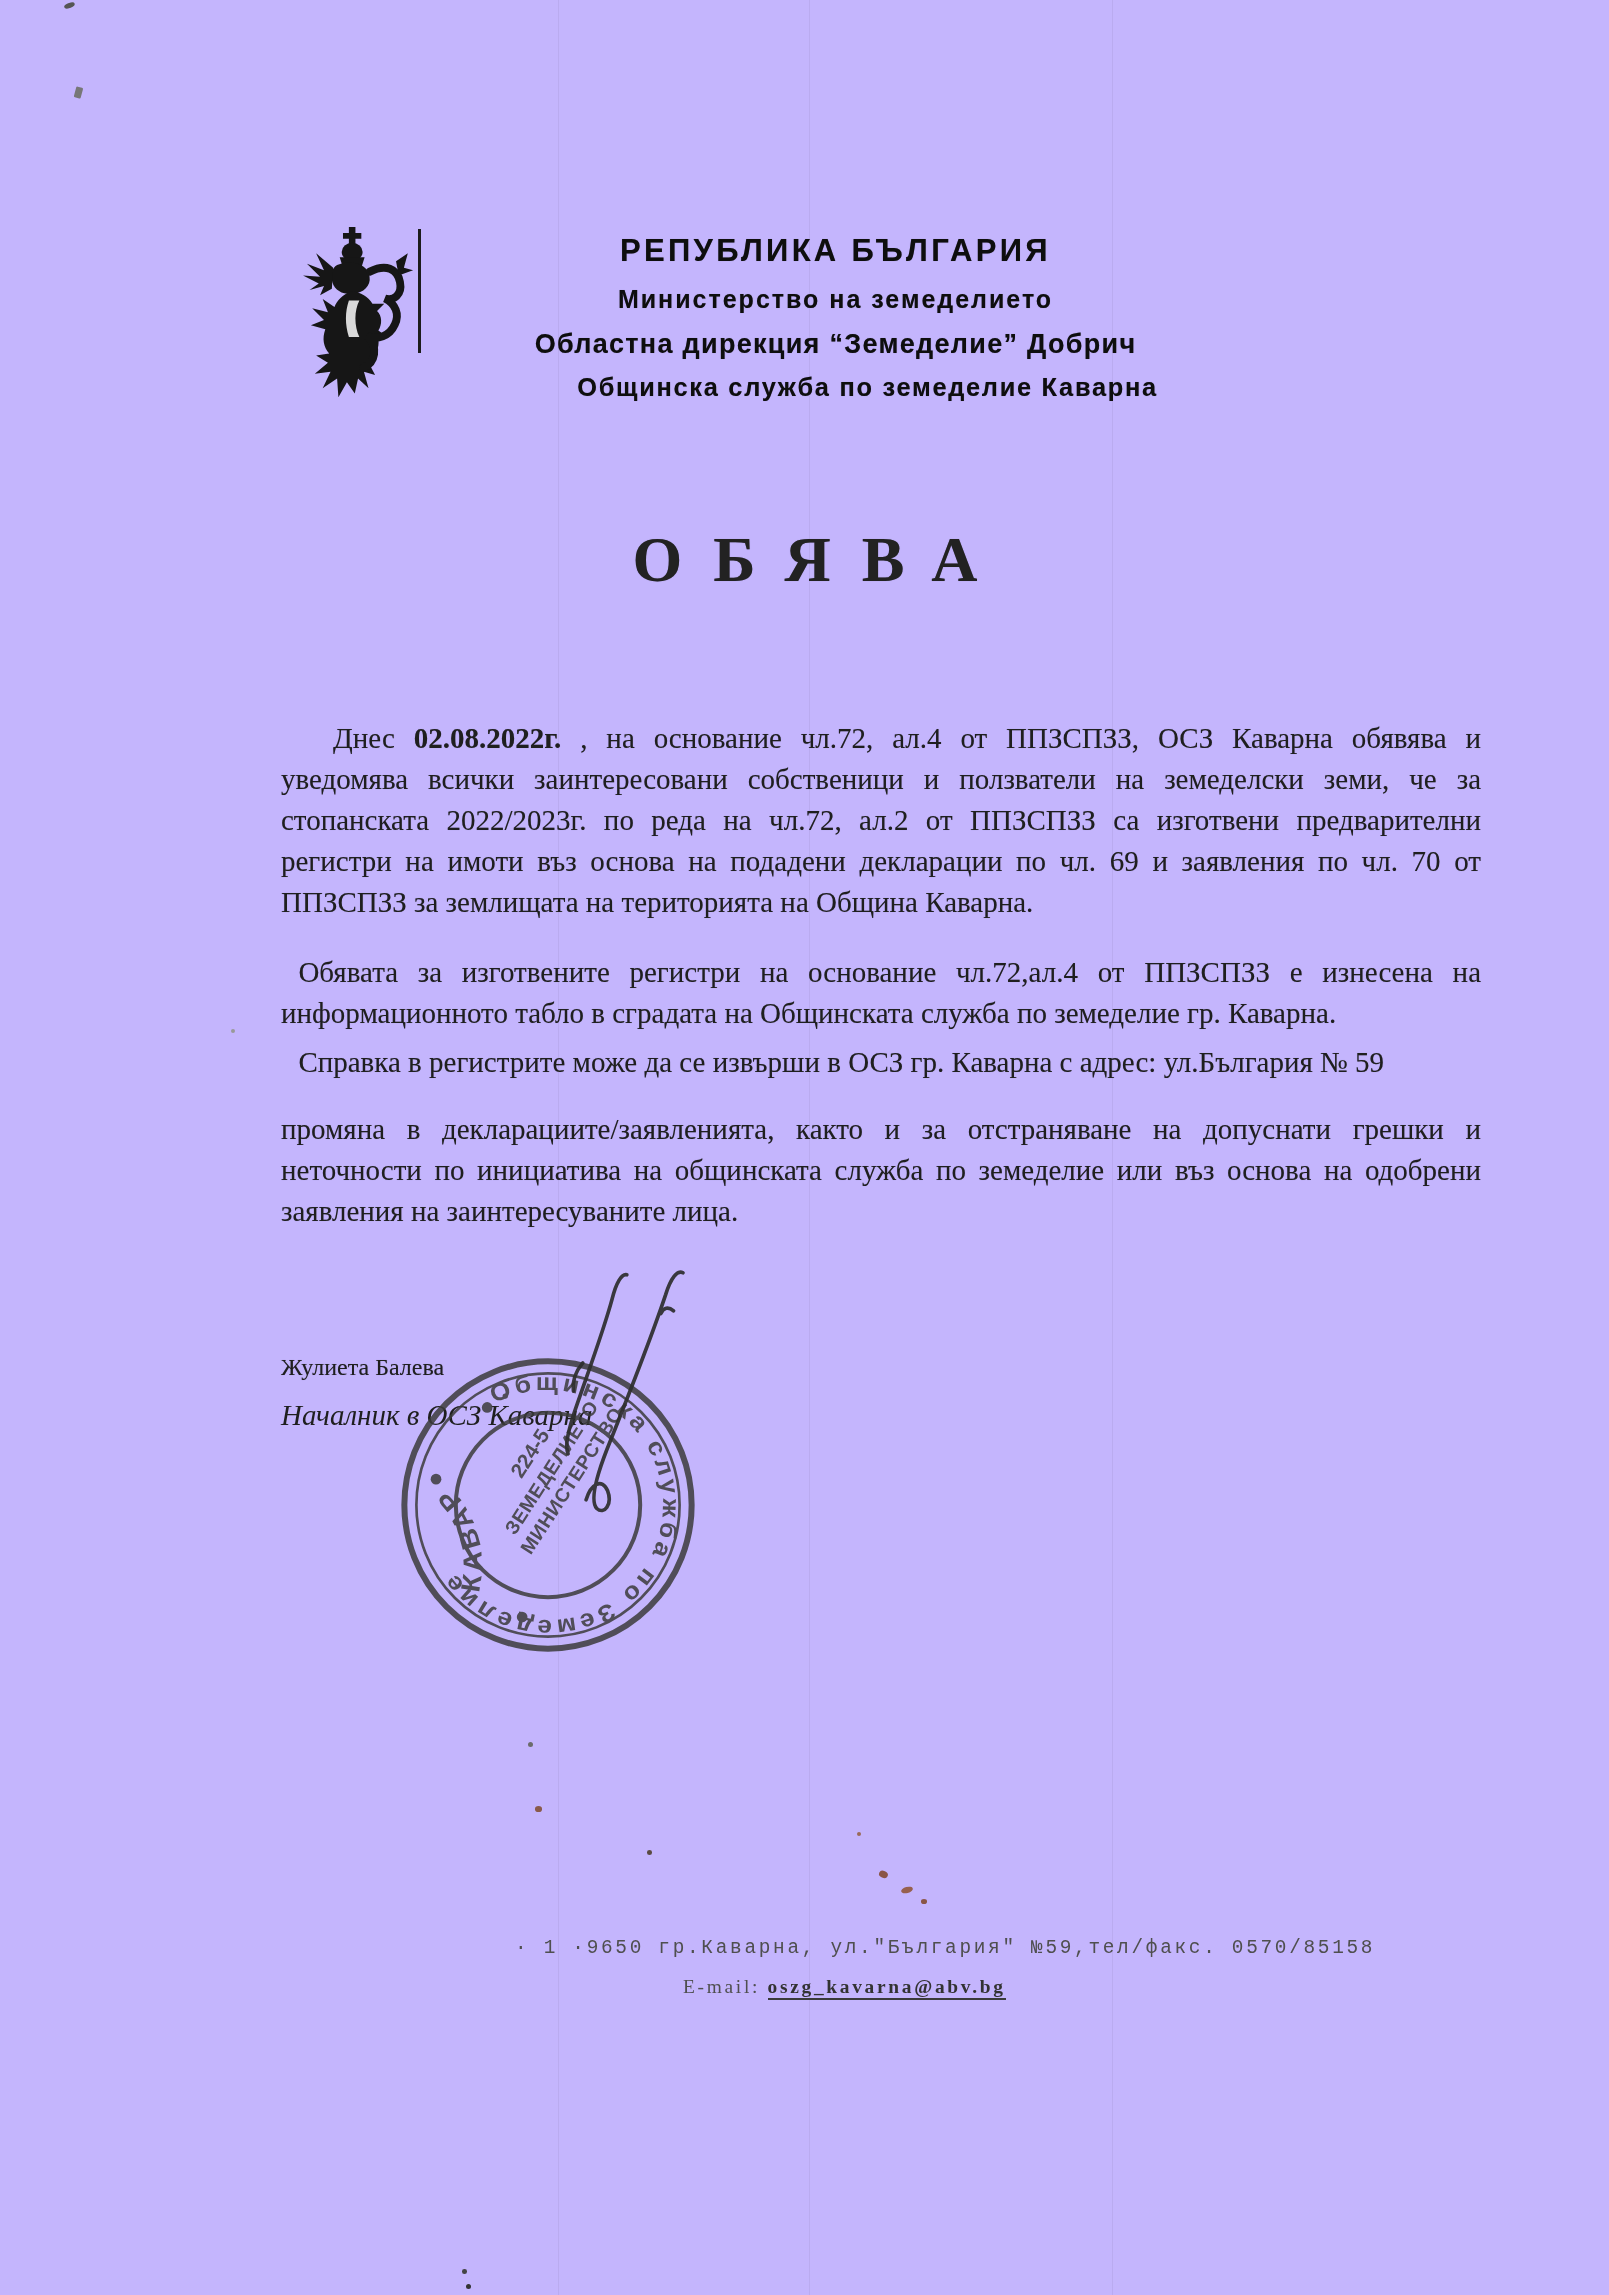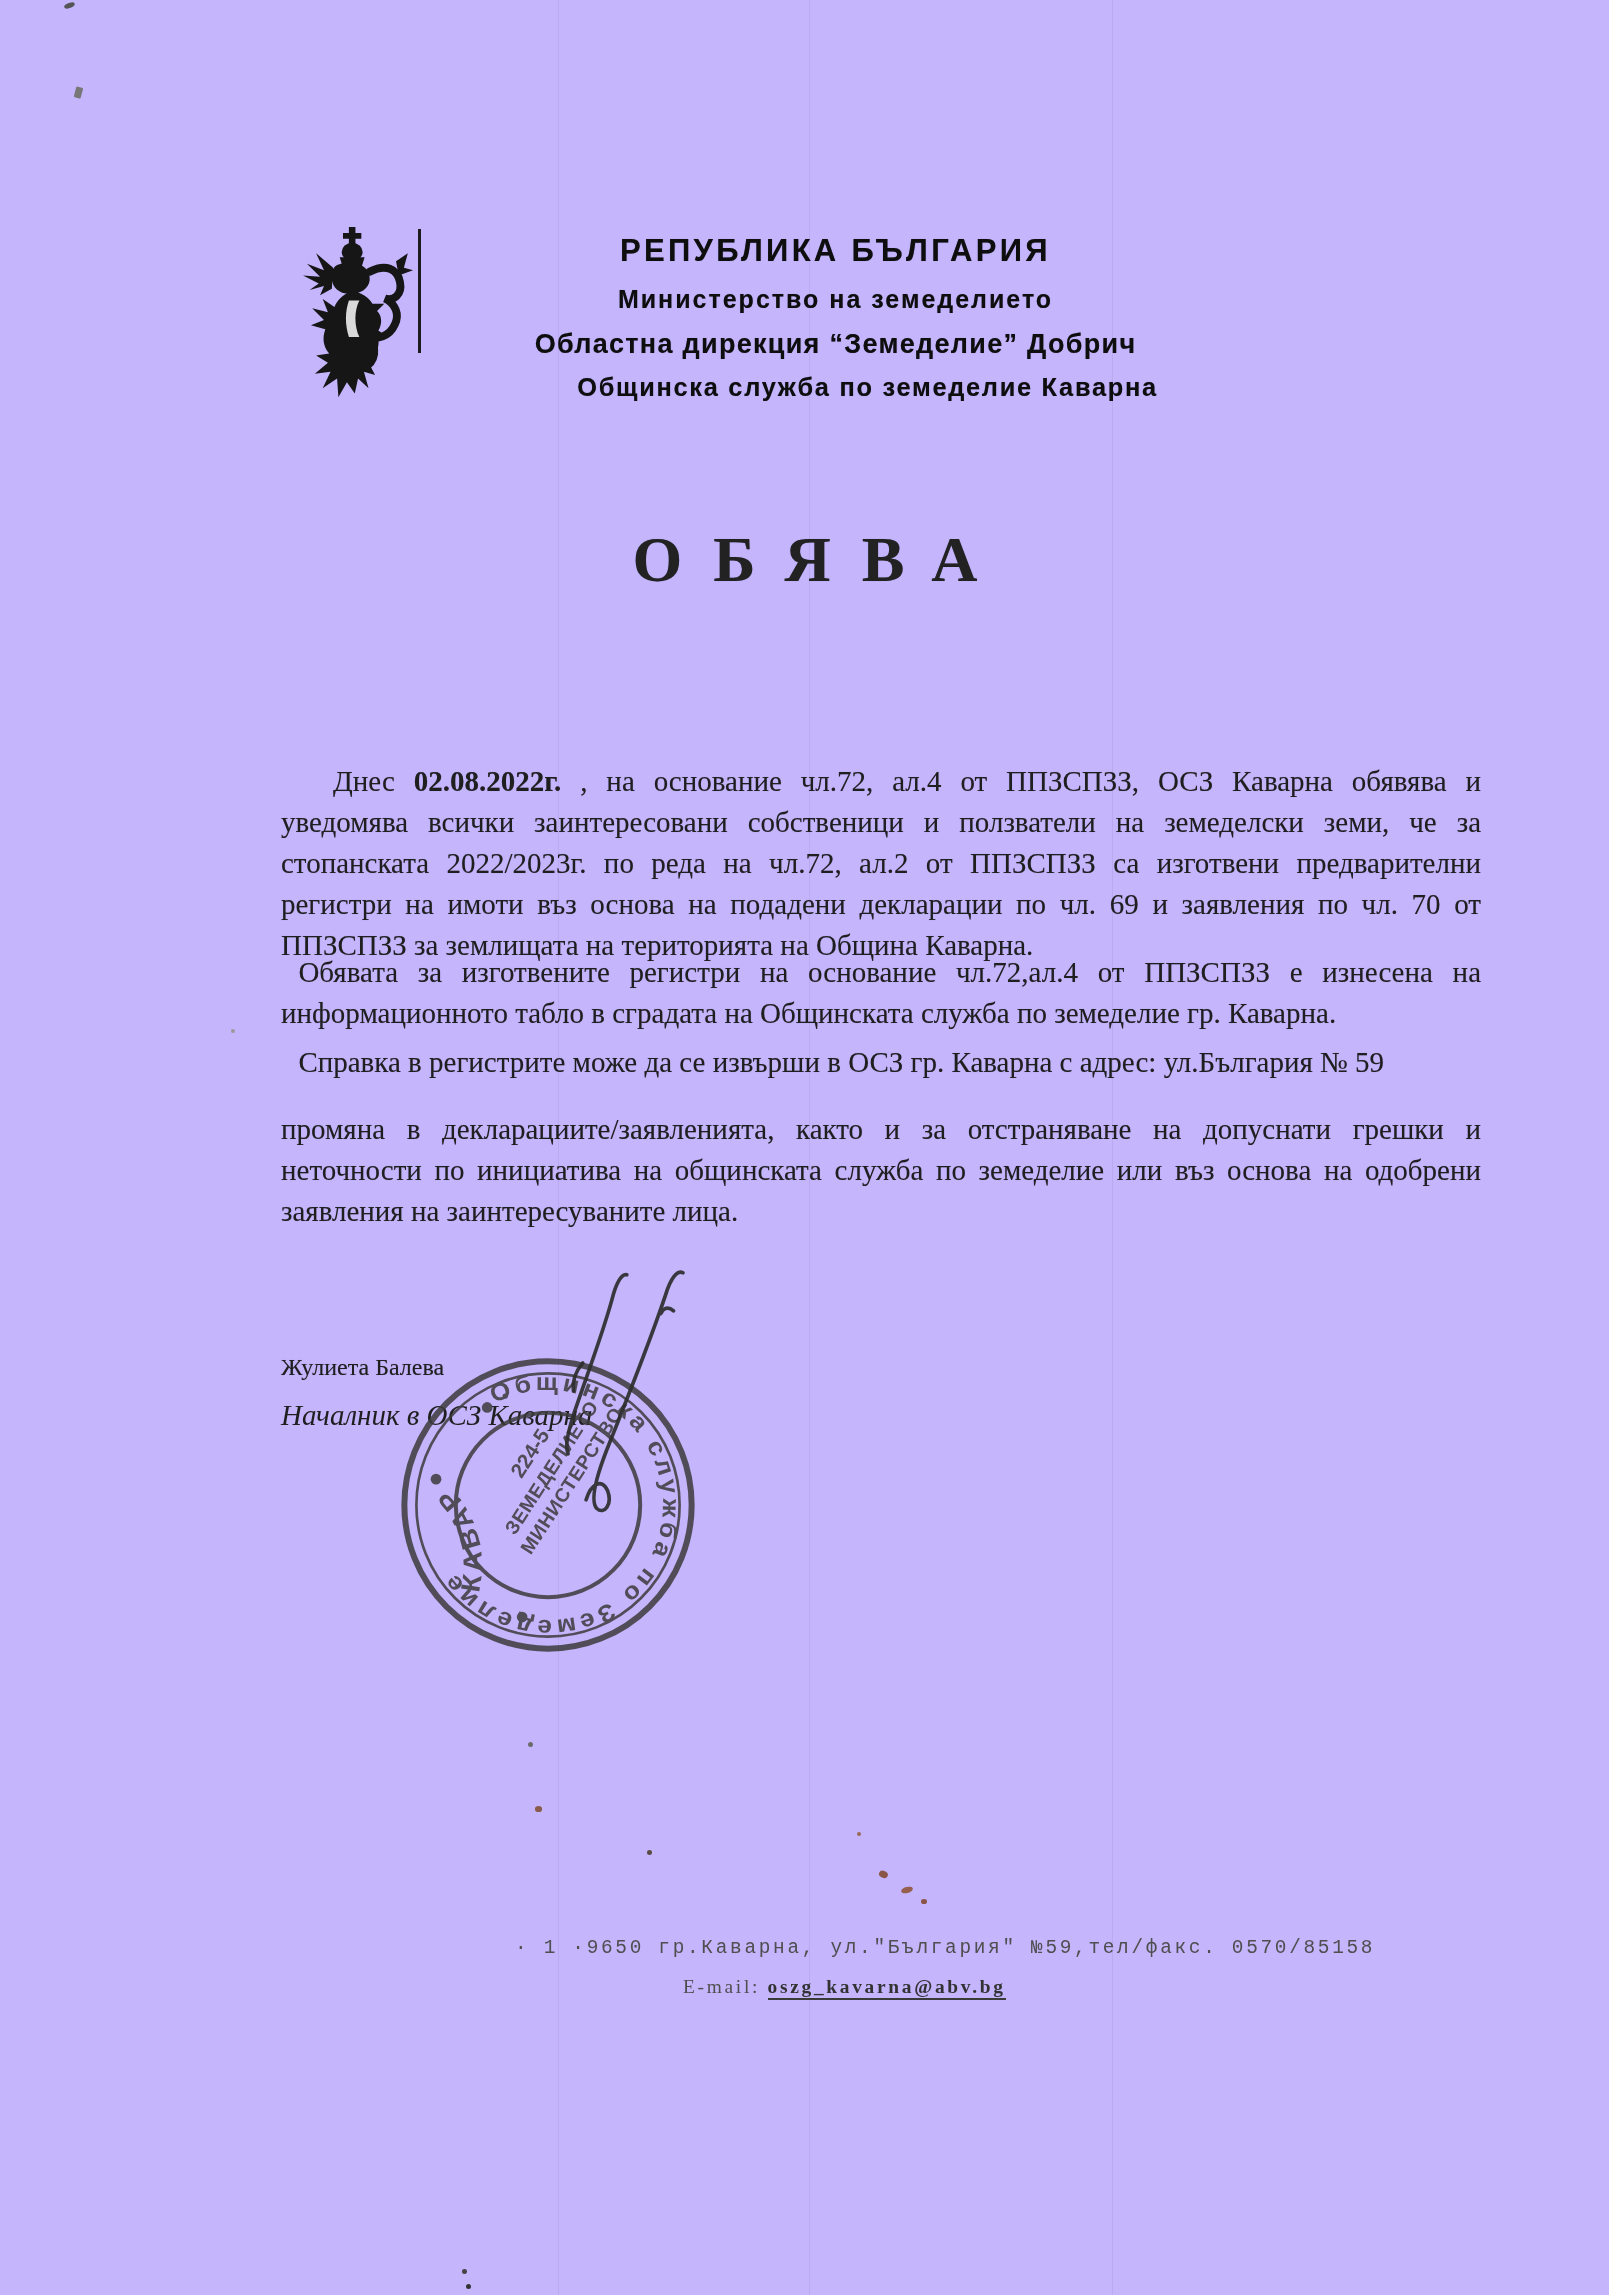--- a/index.html
+++ b/index.html
@@ -20,21 +20,21 @@
   .hdr-l3{position:absolute;top:329px;width:100%;text-align:center;font-size:27px;letter-spacing:1.3px;}
   .hdr-l4{position:absolute;top:373px;left:32px;width:100%;text-align:center;font-size:25.4px;letter-spacing:1.7px;}
   
   .doc-title{position:absolute;top:523px;left:0;width:1610px;text-align:center;
     font-weight:bold;font-size:64px;letter-spacing:31px;text-indent:31px;color:#222;
     text-shadow:0 0 0.7px rgba(0,0,0,.35);}
   
   .body-block{position:absolute;left:281px;width:1200px;font-size:29px;line-height:41px;
     text-shadow:0 0 0.7px rgba(0,0,0,.3);}
   .jline{text-align:justify;text-align-last:justify;}
-  .ind-big{text-indent:52px;margin-top:43px;}
+  .ind-big{text-indent:52px;}
   .ind-sm{text-indent:17.4px;}
   .b{font-weight:bold;}
   #p1{top:718px;} #p2{top:952px;} #p3{top:1042px;} #p4{top:1109px;}
   
   .sig-name{position:absolute;left:281px;top:1354px;font-size:24px;font-weight:normal;
     text-shadow:0 0 0.7px rgba(0,0,0,.35);}
   .sig-role{position:absolute;left:281px;top:1399px;font-size:29px;font-style:italic;}
   .stamp-svg{position:absolute;left:391px;top:1348px;width:314px;height:314px;opacity:.85;}
   .sign-svg{position:absolute;left:508px;top:1256px;width:227px;height:294px;}
   

